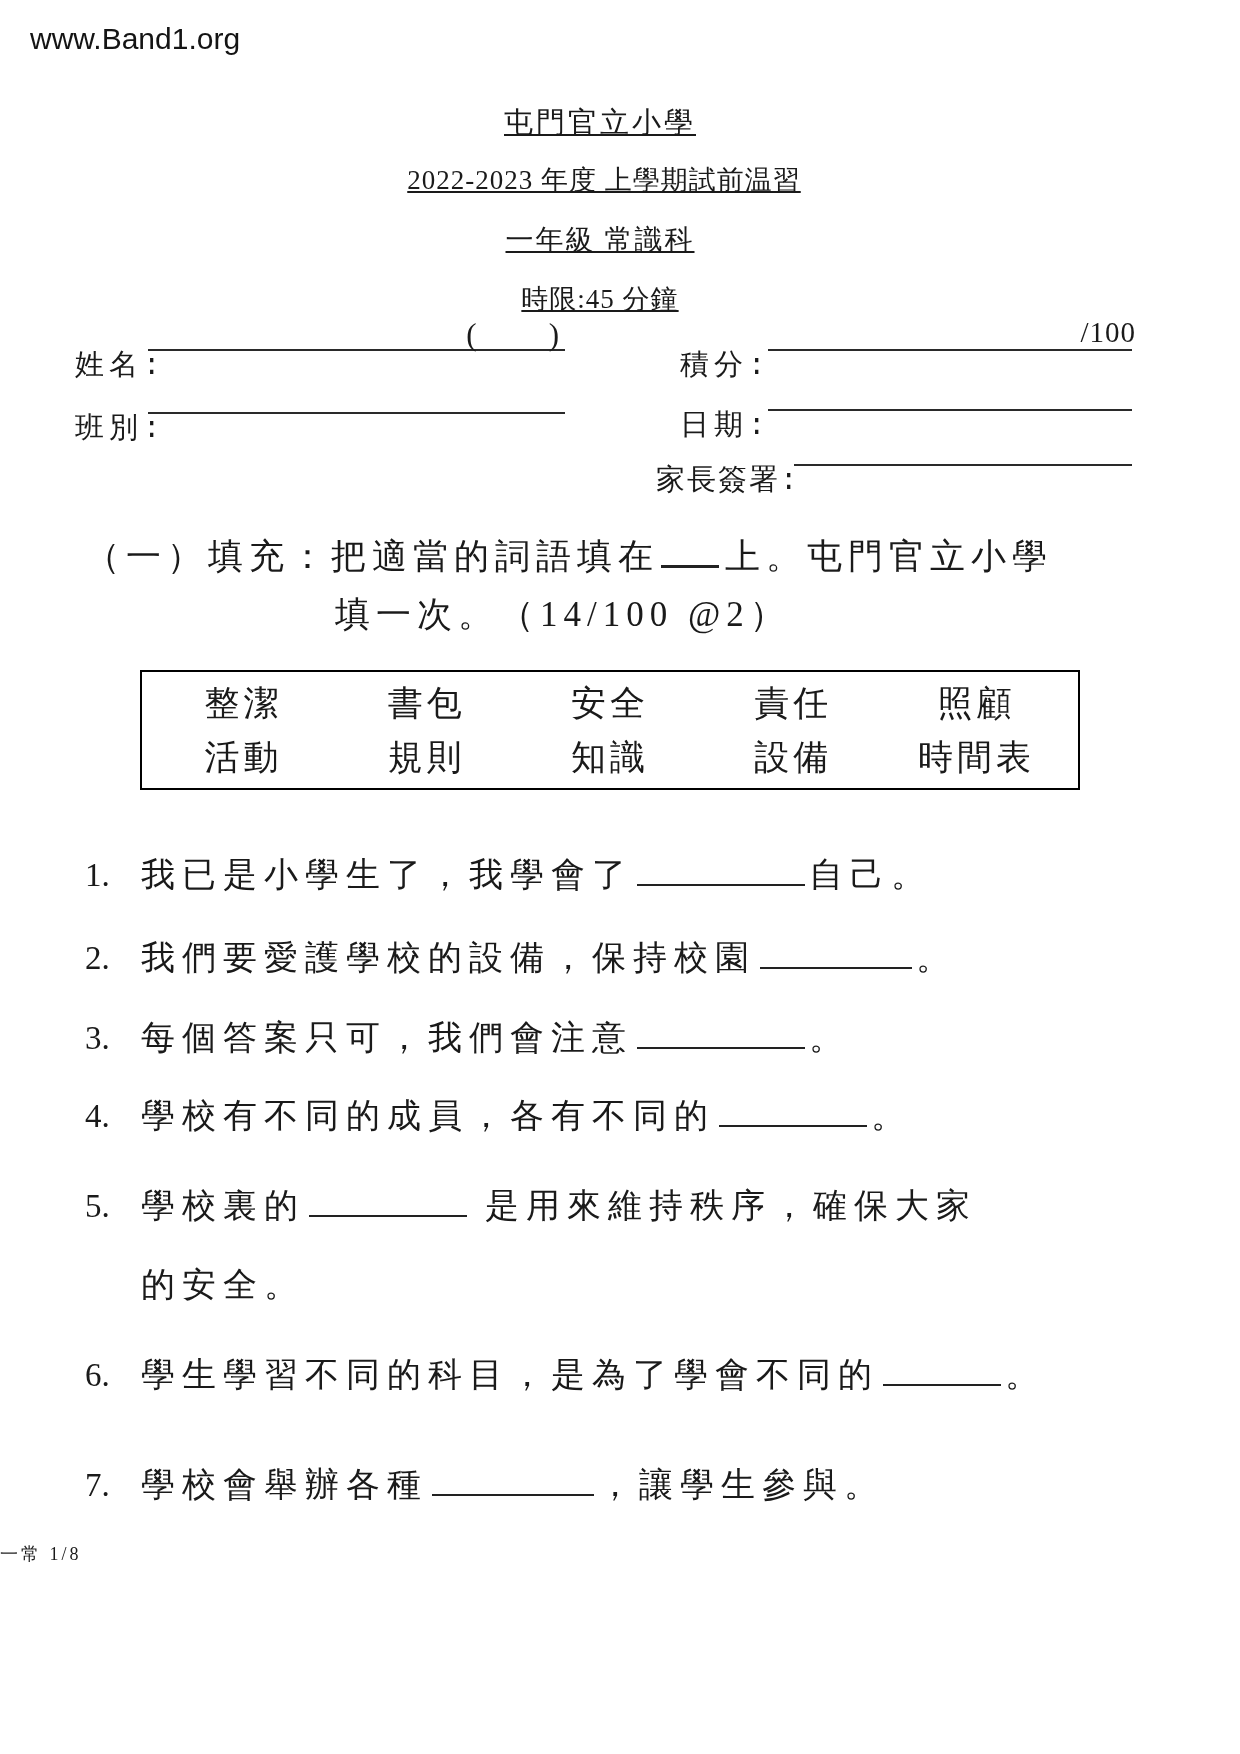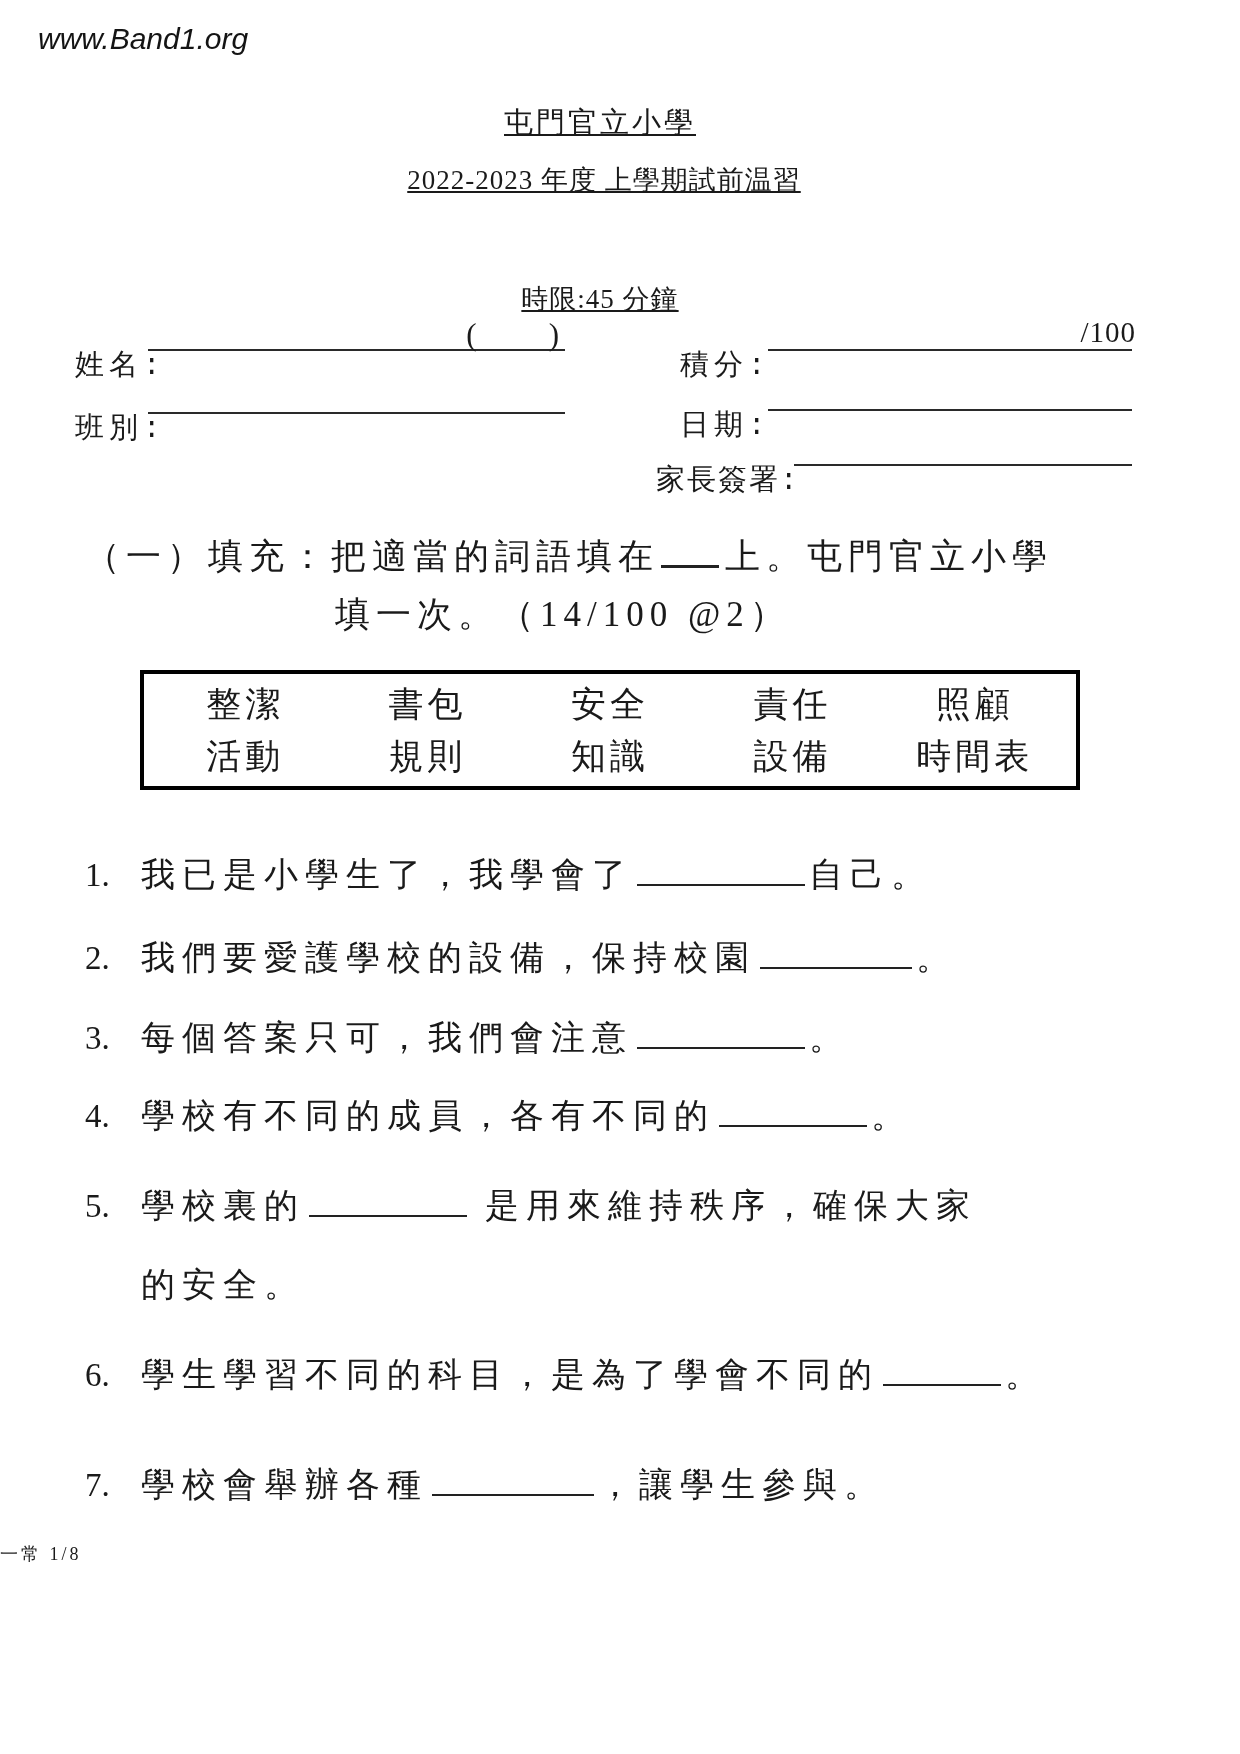--- a/index.html
+++ b/index.html
@@ -8,25 +8,24 @@
   .page {
     position: relative;
     width: 1240px;
     height: 1754px;
     background: #ffffff;
     margin: 0 auto;
     overflow: hidden;
   }
   .watermark {
     position: absolute;
-    left: 38px; top: 22px;
+    left: 30px; top: 22px;
     font-family: "Liberation Sans", "DejaVu Sans", sans-serif;
     font-size: 30px;
     color: #141414;
-    font-style: italic;
   }
   
   .title-line { position: absolute; left: 0; right: 40px; text-align: center; white-space: nowrap; text-decoration: underline; }
   .t1 { top: 103px; font-size: 29px; letter-spacing: 3px; }
   .t2 { top: 162px; font-size: 27px; letter-spacing: 1px; margin-left: 8px; }
   .t3 { top: 221px; font-size: 28px; letter-spacing: 2px; }
   .t4 { top: 281px; font-size: 27px; letter-spacing: 1px; }
   
   .fld-label { position: absolute; font-size: 29px; letter-spacing: 5px; white-space: nowrap; font-family: Liberation Mono, monospace; }
   .fld-label.wide { letter-spacing: 2px; }
@@ -71,21 +70,21 @@
     margin: 0 6px 0 2px;
     height: 34px;
     vertical-align: baseline;
   }
   .sec-heading-line2 { margin-left: 250px; }
   
   .word-bank {
     position: absolute;
     left: 140px; top: 670px;
     width: 940px; height: 120px;
-    border: 4px solid #000000;
+    border: 2px solid #000000;
     display: grid;
     grid-template-columns: repeat(5, 1fr);
     grid-template-rows: 1fr 1fr;
     align-items: center;
     padding: 4px 10px;
   }
   .word-cell {
     text-align: center;
     font-size: 35px;
     letter-spacing: 4px;
@@ -135,20 +134,21 @@
 </style>
 </head>
 <body>
 
 <div class="page">
 
   <div class="watermark">www.Band1.org</div>
 
   <div class="title-line t1">屯門官立小學</div>
   <div class="title-line t2">2022-2023 年度 上學期試前温習</div>
+  <div class="title-line t3">一年級 常識科</div>
   <div class="title-line t4">時限:45 分鐘</div>
 
   <span class="fld-label name-label">姓名:</span>
   <span class="fill-line name-line">
     <span class="paren-wrap">
       <span>(</span>
       <span>)</span>
     </span>
   </span>
 

